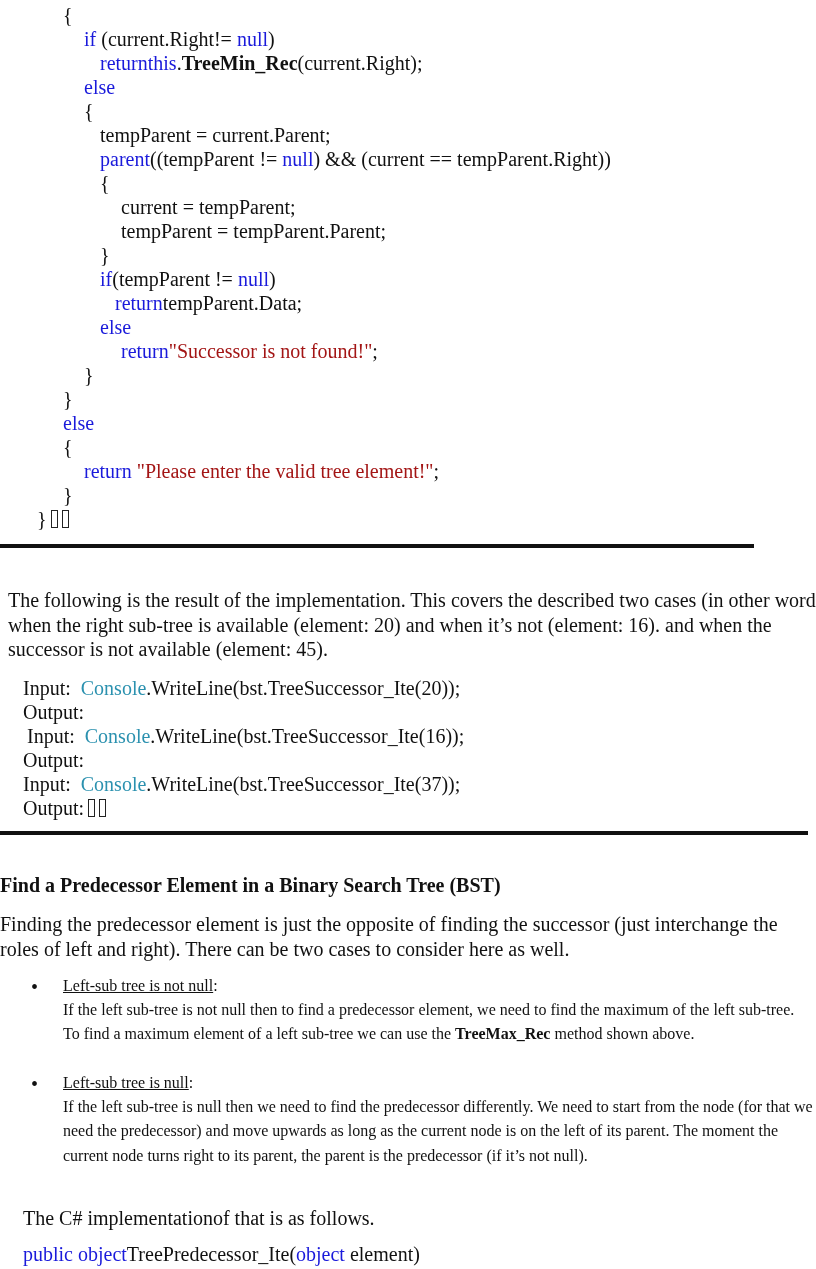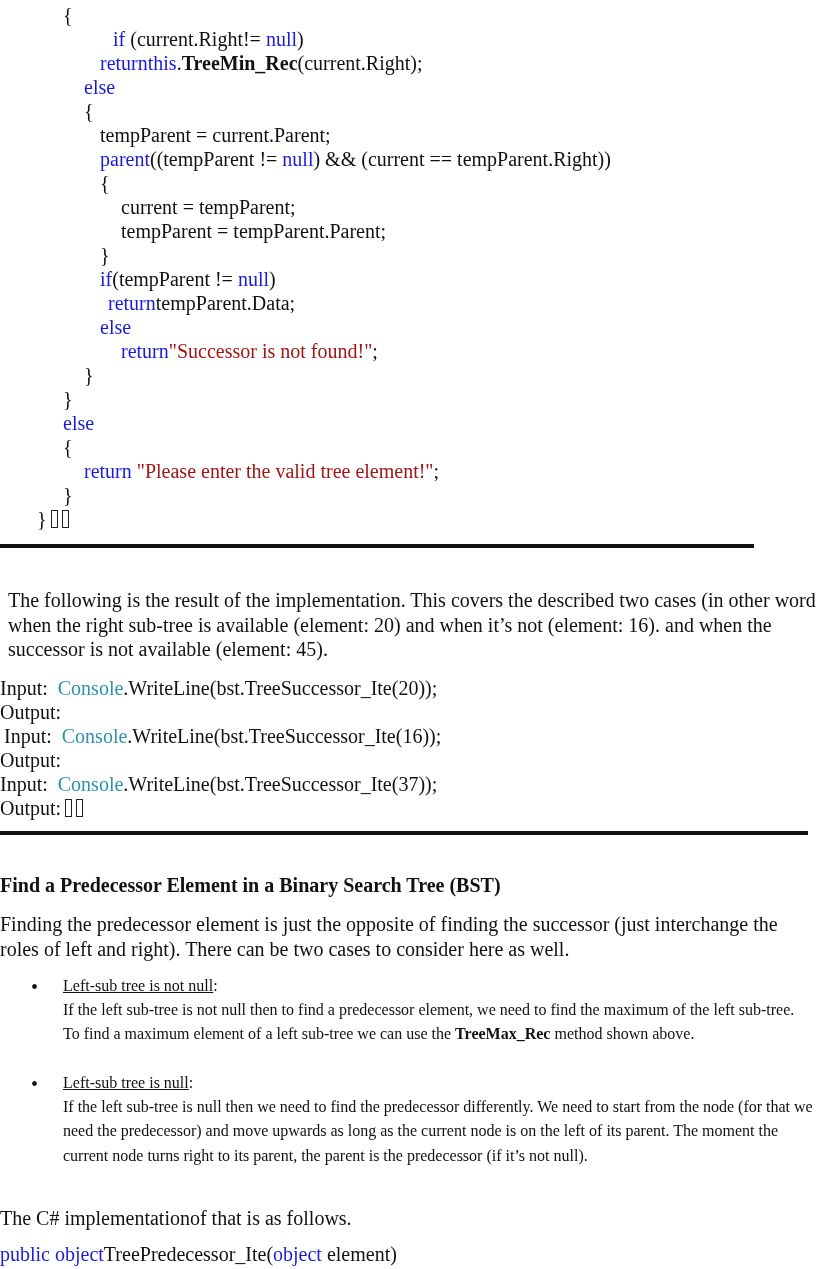--- a/index.html
+++ b/index.html
@@ -1,51 +1,51 @@
 <!DOCTYPE html>
 <html><head>
 <meta charset="utf-8">
 <style>
   html, body { margin: 0; padding: 0; background: #ffffff; }
   body {
     width: 816px; height: 1269px; overflow: hidden; position: relative;
     font-family: "Liberation Serif", "DejaVu Serif", serif;
     font-size: 20px; color: #111111;
   }
-  .abs { position: absolute; white-space: nowrap; }
+  .abs { position: absolute; white-space: nowrap; padding-left: 23px; }
   .code-line { position: absolute; white-space: nowrap; font-size: 20px; line-height: 24px; }
   .kw { color: #1a1adb; }
   .str { color: #a31515; }
   .type { color: #2b91af; }
   .b { font-weight: bold; }
   .rule { position: absolute; height: 4px; background: #111111; }
   .para { position: absolute; left: 0; width: 816px; font-size: 20px; line-height: 24.5px; white-space: normal; }
   .heading { position: absolute; left: 0; font-weight: bold; font-size: 20px; white-space: nowrap; }
   .bullet-dot { position: absolute; left: 31px; font-size: 20px; }
   .bullet-body { position: absolute; left: 63px; width: 750px; font-size: 16px; line-height: 24.2px; }
   .u { text-decoration: underline; }
   .glyph { display: inline-block; width: 5px; height: 16px; border: 1px solid #222; margin-left: 4px; vertical-align: -2px; }
 </style>
 </head>
 <body>
 
 <div id="code-top">
     <div class="code-line" style="left: 63px; top: 3px;"><span>{</span></div>
-    <div class="code-line" style="left: 84px; top: 27px; margin-left: 29px;"><span class="kw">if</span><span> (current.Right!= </span><span class="kw">null</span><span>)</span></div>
+    <div class="code-line" style="left: 84px; top: 27px;"><span class="kw">if</span><span> (current.Right!= </span><span class="kw">null</span><span>)</span></div>
     <div class="code-line" style="left: 100px; top: 51px;"><span class="kw">returnthis</span><span>.</span><span class="b">TreeMin_Rec</span><span>(current.Right);</span></div>
     <div class="code-line" style="left: 84px; top: 75px;"><span class="kw">else</span></div>
     <div class="code-line" style="left: 84px; top: 99px;"><span>{</span></div>
     <div class="code-line" style="left: 100px; top: 123px;"><span>tempParent = current.Parent;</span></div>
     <div class="code-line" style="left: 100px; top: 147px;"><span class="kw">parent</span><span>((tempParent != </span><span class="kw">null</span><span>) &amp;&amp; (current == tempParent.Right))</span></div>
     <div class="code-line" style="left: 100px; top: 171px;"><span>{</span></div>
     <div class="code-line" style="left: 121px; top: 195px;"><span>current = tempParent;</span></div>
     <div class="code-line" style="left: 121px; top: 219px;"><span>tempParent = tempParent.Parent;</span></div>
     <div class="code-line" style="left: 100px; top: 243px;"><span>}</span></div>
     <div class="code-line" style="left: 100px; top: 267px;"><span class="kw">if</span><span>(tempParent != </span><span class="kw">null</span><span>)</span></div>
-    <div class="code-line" style="left: 108px; top: 291px;"><span class="kw">return</span><span>tempParent.Data;</span></div>
+    <div class="code-line" style="left: 115px; top: 291px;"><span class="kw">return</span><span>tempParent.Data;</span></div>
     <div class="code-line" style="left: 100px; top: 315px;"><span class="kw">else</span></div>
     <div class="code-line" style="left: 121px; top: 339px;"><span class="kw">return</span><span class="str">"Successor is not found!"</span><span>;</span></div>
     <div class="code-line" style="left: 84px; top: 363px;"><span>}</span></div>
     <div class="code-line" style="left: 63px; top: 387px;"><span>}</span></div>
     <div class="code-line" style="left: 63px; top: 411px;"><span class="kw">else</span></div>
     <div class="code-line" style="left: 63px; top: 435px;"><span>{</span></div>
     <div class="code-line" style="left: 84px; top: 459px;"><span class="kw">return </span><span class="str">"Please enter the valid tree element!"</span><span>;</span></div>
     <div class="code-line" style="left: 63px; top: 483px;"><span>}</span></div>
     <div class="code-line" style="left: 37px; top: 507px;"><span>}</span><span class="glyph"></span><span class="glyph"></span></div>
   </div>

